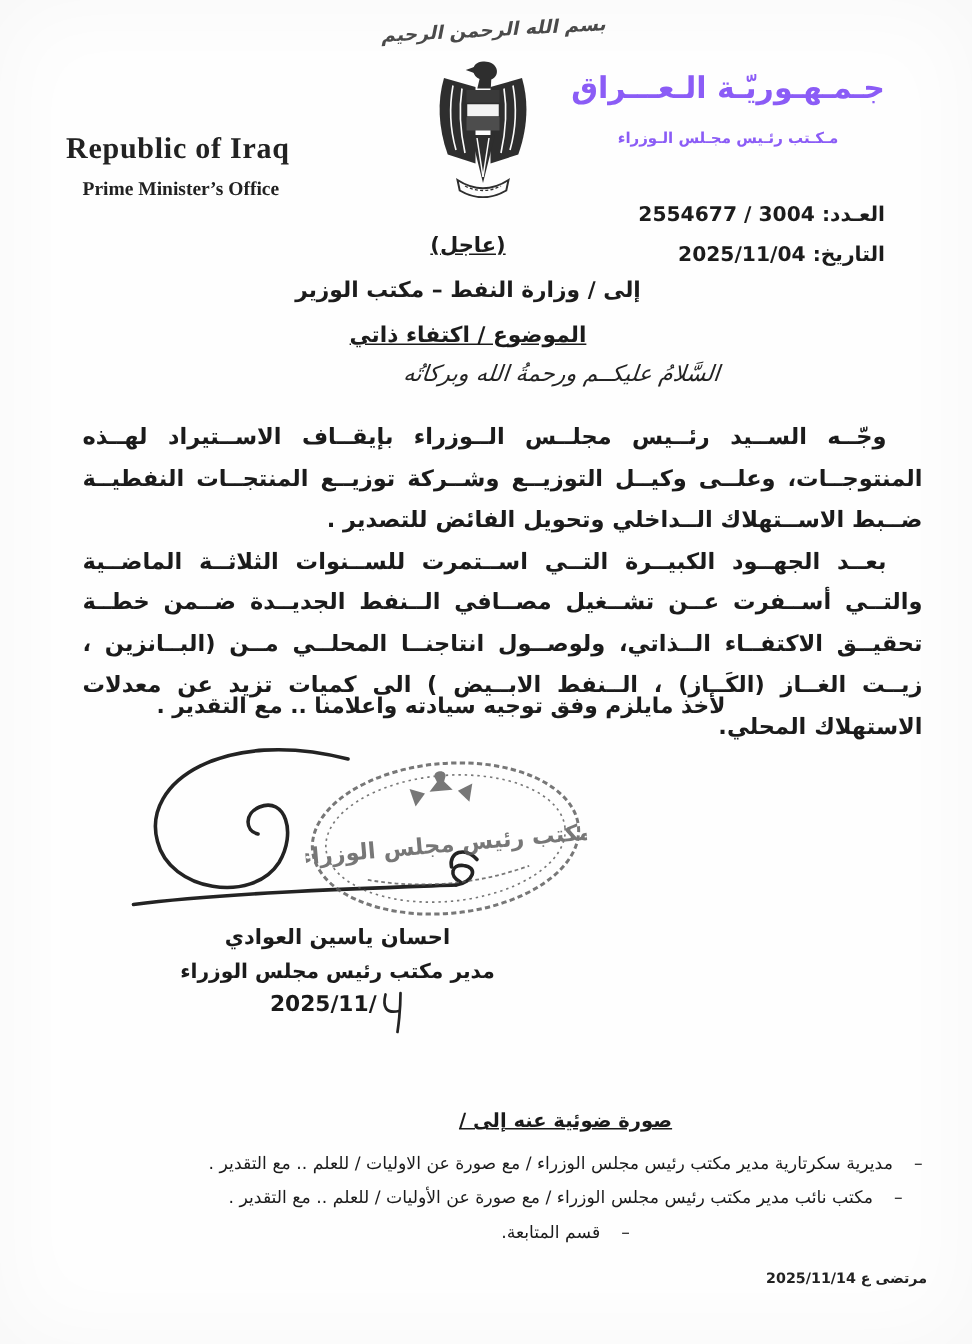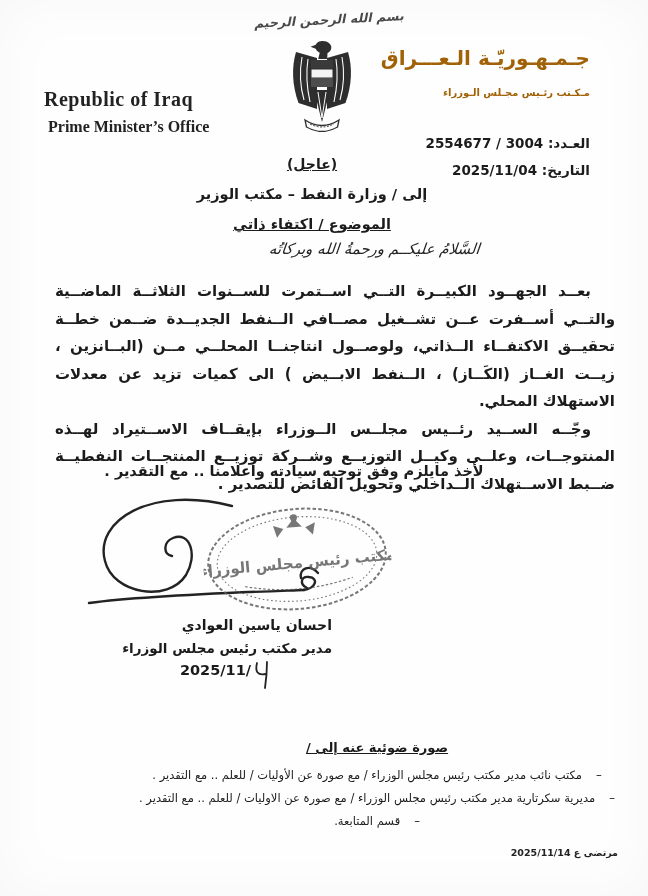--- a/index.html
+++ b/index.html
@@ -9,23 +9,23 @@
     font-family:"DejaVu Sans",sans-serif;
     box-shadow:inset 0 0 60px rgba(0,0,0,0.03);
   }
   
   .bismillah{
     position:absolute;top:12px;left:50%;transform:translateX(-46%) skewX(-14deg) rotate(-3deg);
     font-size:12.5px;font-weight:bold;color:#4a4a4a;direction:rtl;white-space:nowrap;
   }
   .en-header{position:absolute;left:44px;top:48px;font-family:"Liberation Serif","DejaVu Serif",serif;color:#222;}
   .en-header .en1{font-size:20px;font-weight:bold;letter-spacing:.5px;margin-top:40px;}
-  .en-header .en2{font-size:16px;font-weight:bold;margin-top:7px;margin-left:4px;}
+  .en-header .en2{font-size:13px;font-weight:bold;margin-top:7px;margin-left:4px;text-align:center;}
   .emblem{position:absolute;left:290px;top:40px;}
-  .ar-header{position:absolute;right:58px;top:46px;direction:rtl;text-align:right;color:#a16207;}
+  .ar-header{position:absolute;right:58px;top:46px;direction:rtl;text-align:center;color:#8b5cf6;}
   .ar-header .ar1{font-size:20px;font-weight:bold;}
   .ar-header .ar2{font-size:10px;font-weight:bold;margin-top:17px;}
   
   .meta{position:absolute;right:58px;top:130px;direction:rtl;text-align:right;
         font-size:13.5px;font-weight:bold;line-height:27px;}
   .meta .num{direction:ltr;unicode-bidi:embed;margin-left:34px;}
   
   .centerline{position:absolute;left:-12px;width:648px;text-align:center;direction:rtl;font-weight:bold;}
   .urgent{top:156px;font-size:14px;}
   .urgent span{text-decoration:underline;}
@@ -39,21 +39,21 @@
   
   .body-text{
     position:absolute;left:55px;right:33px;top:278px;direction:rtl;text-align:justify;
     font-size:15px;font-weight:600;line-height:27.5px;color:#1b1b1b;
   }
   .body-text p{margin:0;text-indent:24px;}
   .closing{top:463px;font-size:14.5px;left:-30px;}
   
   .sig-strokes{position:absolute;left:82px;top:497px;}
   .stamp{position:absolute;left:203px;top:504px;transform:rotate(-5deg);opacity:.82;}
-  .sig-block{position:absolute;left:118px;top:617px;width:214px;text-align:right;direction:rtl;
+  .sig-block{position:absolute;left:118px;top:617px;width:214px;text-align:center;direction:rtl;
              font-weight:bold;color:#1b1b1b;}
   .sig-name{font-size:14px;}
   .sig-title{font-size:13.5px;margin-top:7px;}
   .sig-date{margin-top:6px;font-size:14.5px;direction:ltr;display:flex;align-items:flex-start;justify-content:center;gap:3px;}
   .sig-date .daymark{margin-top:-2px;}
   
   .cc{position:absolute;right:33px;top:740px;direction:rtl;text-align:center;color:#1b1b1b;}
   .cc-title{font-size:13px;font-weight:bold;text-decoration:underline;margin-bottom:9px;}
   .cc-item{font-size:11.5px;line-height:23px;font-weight:500;}
   .cc-item .dash{display:inline-block;margin-left:14px;}
@@ -112,22 +112,22 @@
     </div>
   </div>
 
   <div class="centerline urgent"><span>(عاجل)</span></div>
   <div class="centerline toline">إلى / وزارة النفط – مكتب الوزير</div>
   <div class="centerline subject"><span>الموضوع / اكتفاء ذاتي</span></div>
 
   <div class="greeting">السَّلامُ عليكــم ورحمةُ الله وبركاتُه</div>
 
   <div class="body-text">
+    <p>وجّــه الســيد رئــيس مجلــس الــوزراء بإيقــاف الاســتيراد لهــذه المنتوجــات، وعلــى وكيــل التوزيــع وشــركة توزيــع المنتجــات النفطيــة ضــبط الاســتهلاك الــداخلي وتحويل الفائض للتصدير .</p>
     <p>بعــد الجهــود الكبيــرة التــي اســتمرت للســنوات الثلاثــة الماضــية والتــي أســفرت عــن تشــغيل مصــافي الــنفط الجديــدة ضــمن خطــة تحقيــق الاكتفــاء الــذاتي، ولوصــول انتاجنــا المحلــي مــن (البــانزين ، زيــت الغــاز (الكَــاز) ، الــنفط الابــيض ) الى كميات تزيد عن معدلات الاستهلاك المحلي.</p>
-    <p>وجّــه الســيد رئــيس مجلــس الــوزراء بإيقــاف الاســتيراد لهــذه المنتوجــات، وعلــى وكيــل التوزيــع وشــركة توزيــع المنتجــات النفطيــة ضــبط الاســتهلاك الــداخلي وتحويل الفائض للتصدير .</p>
   </div>
 
   <div class="centerline closing">لأخذ مايلزم وفق توجيه سيادته واعلامنا .. مع التقدير .</div>
 
   <svg class="sig-strokes" width="252" height="120" viewBox="0 0 252 120">
     <g fill="none" stroke="#232323" stroke-width="2.4" stroke-linecap="round">
       <path d="M150,9 C68,-12 12,24 23,64 C31,97 86,106 104,78 C116,58 108,34 91,41 C81,45 81,57 90,59"></path>
       <path d="M7,106 C68,98 168,95 222,93"></path>
       <path d="M222,93 C234,91 237,81 227,80 C219,79 217,87 225,91"></path>
       <path d="M236,76 C228,67 217,71 219,81"></path>
@@ -158,24 +158,24 @@
           <path d="M3,3 C1,11 3,16 12,14"></path>
           <path d="M13,2 C13,11 12,21 11,28"></path>
         </g>
       </svg>
     </div>
   </div>
 
   <div class="cc">
     <div class="cc-title">صورة ضوئية عنه إلى /</div>
     <div class="cc-item">
-      <span class="dash">–</span><span>مكتب نائب مدير مكتب رئيس مجلس الوزراء / مع صورة عن الأوليات / للعلم .. مع التقدير .</span>
+      <span class="dash">–</span><span>مديرية سكرتارية مدير مكتب رئيس مجلس الوزراء / مع صورة عن الاوليات / للعلم .. مع التقدير .</span>
     </div>
     <div class="cc-item">
-      <span class="dash">–</span><span>مديرية سكرتارية مدير مكتب رئيس مجلس الوزراء / مع صورة عن الاوليات / للعلم .. مع التقدير .</span>
+      <span class="dash">–</span><span>مكتب نائب مدير مكتب رئيس مجلس الوزراء / مع صورة عن الأوليات / للعلم .. مع التقدير .</span>
     </div>
     <div class="cc-item">
       <span class="dash">–</span><span>قسم المتابعة.</span>
     </div>
   </div>
 
   <div class="annotation">مرتضى ع 2025/11/14</div>
 
 </div>
 

